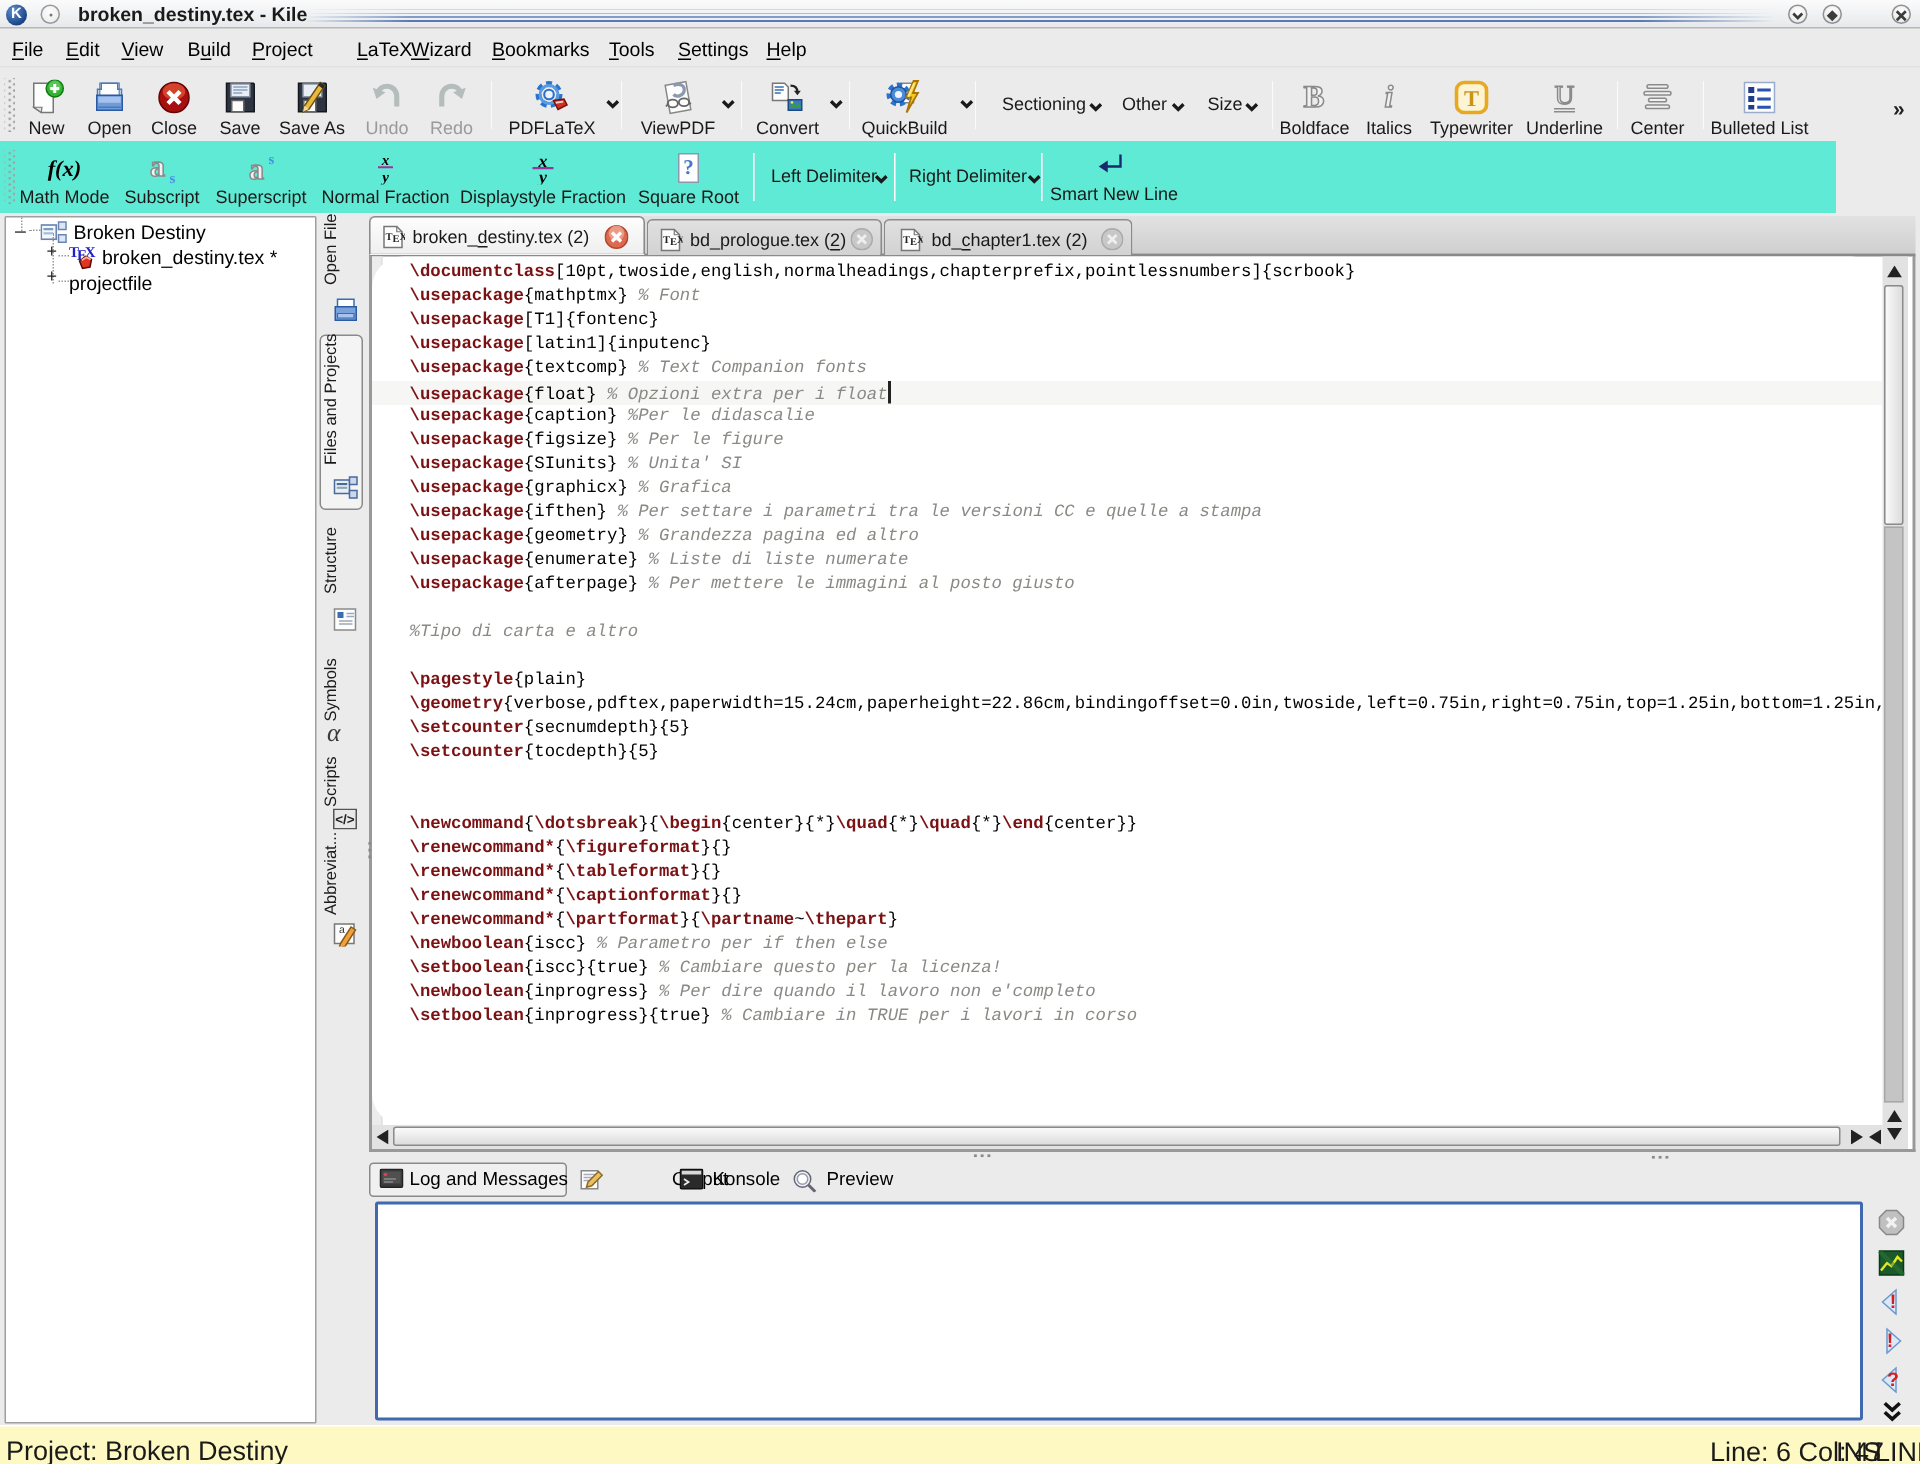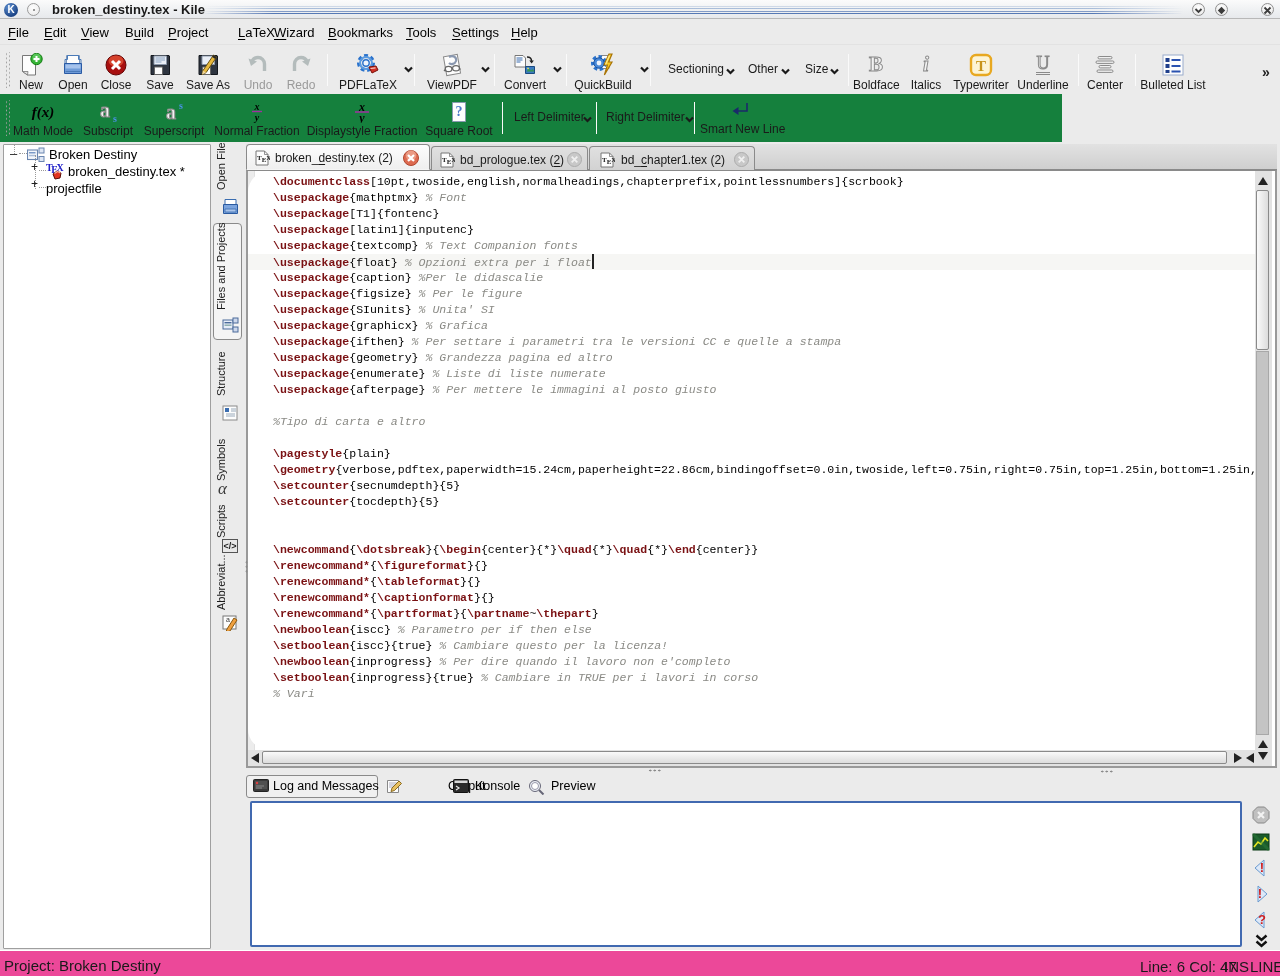--- a/index.html
+++ b/index.html
@@ -31,37 +31,37 @@
   border:1px solid #9a9a9a; background:radial-gradient(circle at 45% 35%, #fdfdfd, #e9e9e9); }
 #sticky:after { content:""; position:absolute; left:5px; top:5px; width:2px; height:2px; border-radius:50%; background:#777; }
 
 
 #menubar { left:0; top:20px; width:1280px; height:25px; background:#ebebeb;
   font-size:13px; color:#000; border-bottom:1px solid #e2e2e2;}
 #menubar span.mi { position:absolute; top:5px; }
 
 
 #toolbar1 { left:0; top:46px; width:1280px; height:48px; background:#ebebeb; }
-#toolbar2 { left:0; top:94px; width:1062px; height:48px; background:#15803d; }
+#toolbar2 { left:0; top:94px; width:1224px; height:48px; background:#5eead4; }
 .tbh { left:3px; top:6px; width:7px; height:36px;
   background-image:radial-gradient(circle,#a0a0a0 0.7px,transparent 0.95px),
                    radial-gradient(circle,#a0a0a0 0.7px,transparent 0.95px);
   background-size:7px 4.2px,7px 4.2px; background-position:0 0,3px 2.1px; }
 .tbtn { position:absolute; text-align:center; color:#1a1a1a; font-size:12px; }
 .tbtn .ic { display:block; margin:0 auto 1px; }
 .tbtn .lbl { display:block; white-space:nowrap; }
 .tbtn.dis { color:#9a9a9a; }
 .tsep { position:absolute; top:8px; width:1px; height:32px; background:#d4d4d4; border-right:1px solid #fafafa; }
 .darr { position:absolute; width:9px; height:7px; }
 .darr svg{display:block;}
 .txtbtn { position:absolute; font-size:12px; color:#1a1a1a; white-space:nowrap; }
 
 
-#statusbar { left:0; top:950px; width:1280px; height:26px; background:#ec4899;
-  font-size:15px; color:#1a1a1a; border-top:1px solid #fff; }
+#statusbar { left:0; top:950px; width:1280px; height:26px; background:#fef9c3;
+  font-size:18px; color:#1a1a1a; border-top:1px solid #fff; }
 
 
 #treepanel { left:3px; top:144px; width:208px; height:805px; background:#fff;
   border:1px solid #9f9f9f; border-radius:1px; font-size:13px; }
 
 
 #sidebar { left:212px; top:142px; width:32px; height:808px; }
 .vtab { position:absolute; left:3px; width:26px; writing-mode:vertical-rl; transform:rotate(180deg);
   font-size:11px; color:#1a1a1a; text-align:center; white-space:nowrap; overflow:visible; }
 .vicon { position:absolute; left:10px; }
@@ -520,21 +520,20 @@
 <div class="cl"></div>
 <div class="cl"><b>\newcommand</b>{<b>\dotsbreak</b>}{<b>\begin</b>{center}{*}<b>\quad</b>{*}<b>\quad</b>{*}<b>\end</b>{center}}</div>
 <div class="cl"><b>\renewcommand*</b>{<b>\figureformat</b>}{}</div>
 <div class="cl"><b>\renewcommand*</b>{<b>\tableformat</b>}{}</div>
 <div class="cl"><b>\renewcommand*</b>{<b>\captionformat</b>}{}</div>
 <div class="cl"><b>\renewcommand*</b>{<b>\partformat</b>}{<b>\partname</b>~<b>\thepart</b>}</div>
 <div class="cl"><b>\newboolean</b>{iscc} <i>% Parametro per if then else</i></div>
 <div class="cl"><b>\setboolean</b>{iscc}{true} <i>% Cambiare questo per la licenza!</i></div>
 <div class="cl"><b>\newboolean</b>{inprogress} <i>% Per dire quando il lavoro non e'completo</i></div>
 <div class="cl"><b>\setboolean</b>{inprogress}{true} <i>% Cambiare in TRUE per i lavori in corso</i></div>
-<div class="cl"><i>% Vari</i></div>
 <div class="cl"></div>
   </div>
 
 <div class="abs" style="left:248px;top:750px;width:1007px;height:16px;background:#e2e2e2;">
   <svg style="position:absolute;left:3px;top:3px;" width="8" height="10" viewBox="0 0 8 10">
       <path d="M0 5l8-5v10z" fill="#222"></path>
     </svg>
   <div style="position:absolute;left:14px;top:1px;width:965px;height:13px;border:1px solid #8a8a8a;border-radius:2px;background:linear-gradient(#fafafa,#dcdcdc);"></div>
   <svg style="position:absolute;left:986px;top:3px;" width="20" height="10" viewBox="0 0 20 10">
       <path d="M8 5L0 0v10z" fill="#222"></path>

